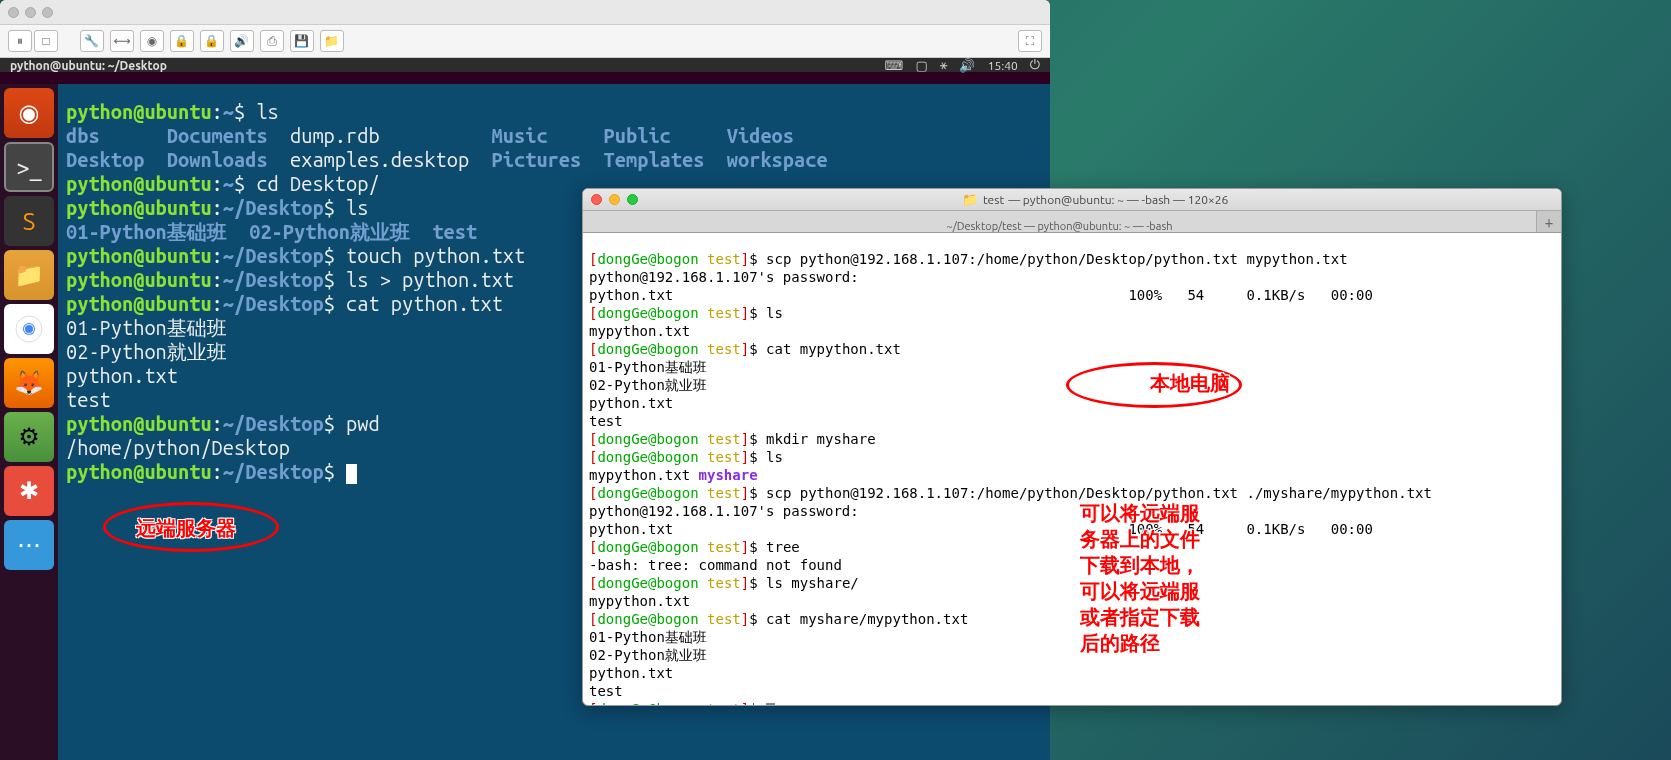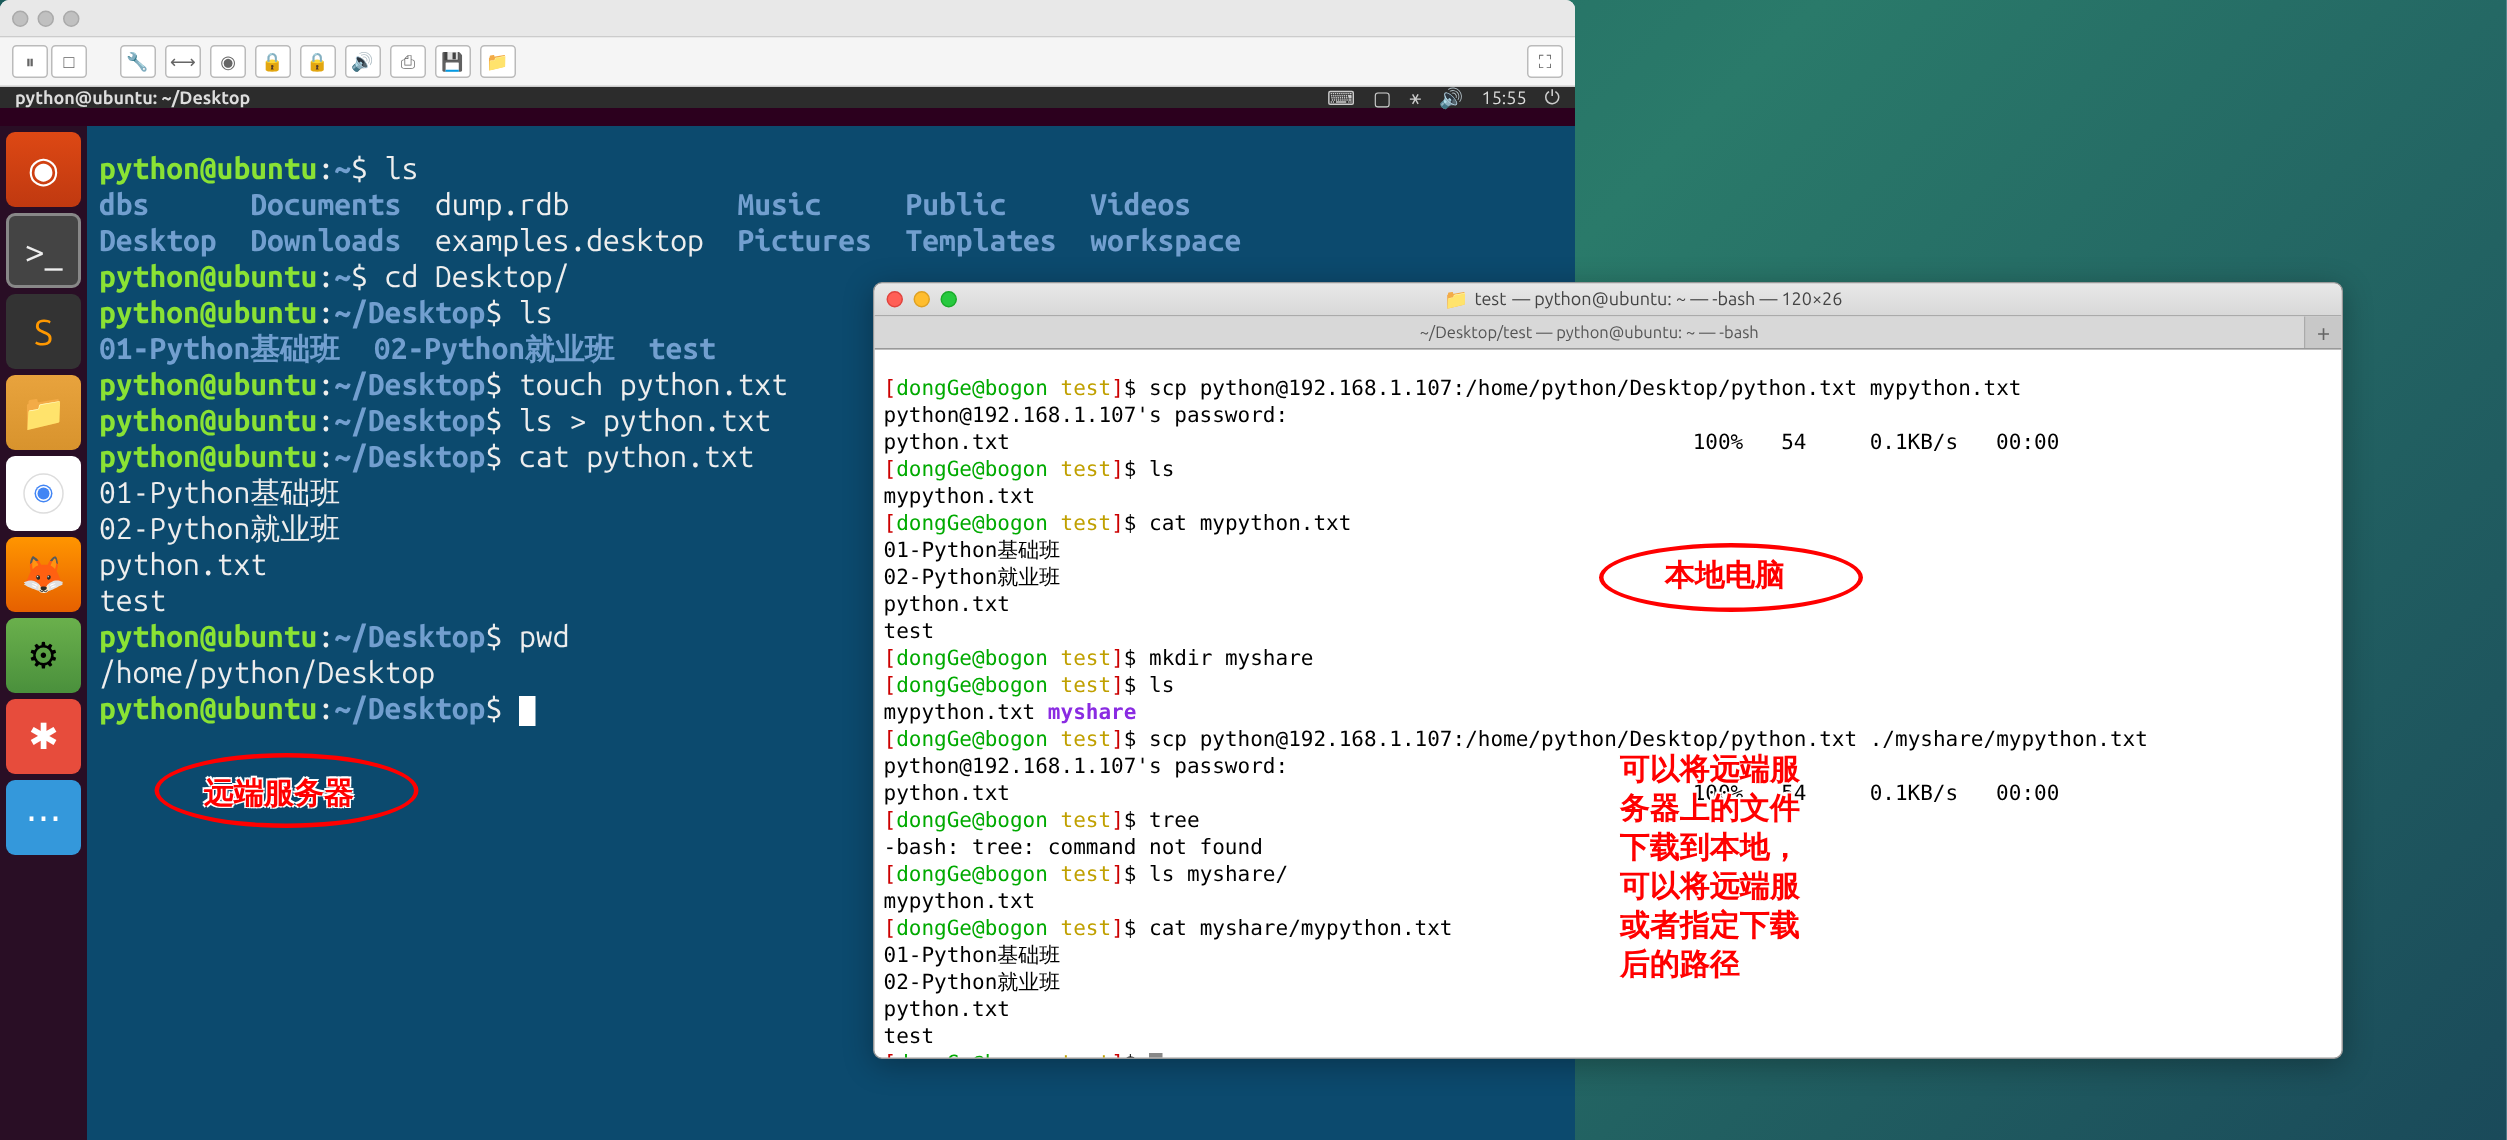--- a/index.html
+++ b/index.html
@@ -165,21 +165,21 @@
     
     .mac-tabbar {
       height: 22px;
       background: #c8c8c8;
       display: flex;
       border-bottom: 1px solid #999;
     }
     .mac-tab {
       flex: 1;
       display: flex;
-      align-items: center;
+      align-items: flex-end;
       justify-content: center;
       font-size: 11px;
       color: #555;
       background: #d8d8d8;
       border-right: 1px solid #aaa;
     }
     .mac-tab-add {
       width: 24px;
       display: flex;
       align-items: center;
@@ -247,21 +247,21 @@
   </div>
 
   <div class="ubuntu-desktop">
     <div class="ubuntu-menubar">
       <span class="title">python@ubuntu: ~/Desktop</span>
       <div class="right">
         <span class="icon">⌨</span>
         <span class="icon">▢</span>
         <span class="icon">⚹</span>
         <span class="icon">🔊</span>
-        <span>15:55</span>
+        <span>15:40</span>
         <span class="icon">⏻</span>
       </div>
     </div>
 
     <div class="unity-dock">
       <div class="dock-item dock-ubuntu">◉</div>
       <div class="dock-item dock-terminal">&gt;_</div>
       <div class="dock-item dock-sublime">S</div>
       <div class="dock-item dock-files">📁</div>
       <div class="dock-item dock-chrome">
@@ -342,21 +342,21 @@
 python.txt
 test
 <span class="m-bracket">[</span><span class="m-user">dongGe@bogon</span> <span class="m-dir">test</span><span class="m-bracket">]</span>$ <span class="m-cursor"></span>
 </div>
 </div>
 
 <div class="ellipse" style="left: 103px; top: 502px; width: 176px; height: 50px;"></div>
 <div class="annotation" style="left: 136px; top: 515px;">远端服务器</div>
 
 <div class="ellipse" style="left: 1066px; top: 362px; width: 176px; height: 46px;"></div>
-<div class="annotation" style="left: 1110px; top: 370px;">本地电脑</div>
+<div class="annotation" style="left: 1150px; top: 370px;">本地电脑</div>
 
 <div class="annotation" style="left: 1080px; top: 500px; line-height: 26px;">
   <div>可以将远端服</div>
   <div>务器上的文件</div>
   <div>下载到本地，</div>
   <div>可以将远端服</div>
   <div>或者指定下载</div>
   <div>后的路径</div>
 </div>
 

